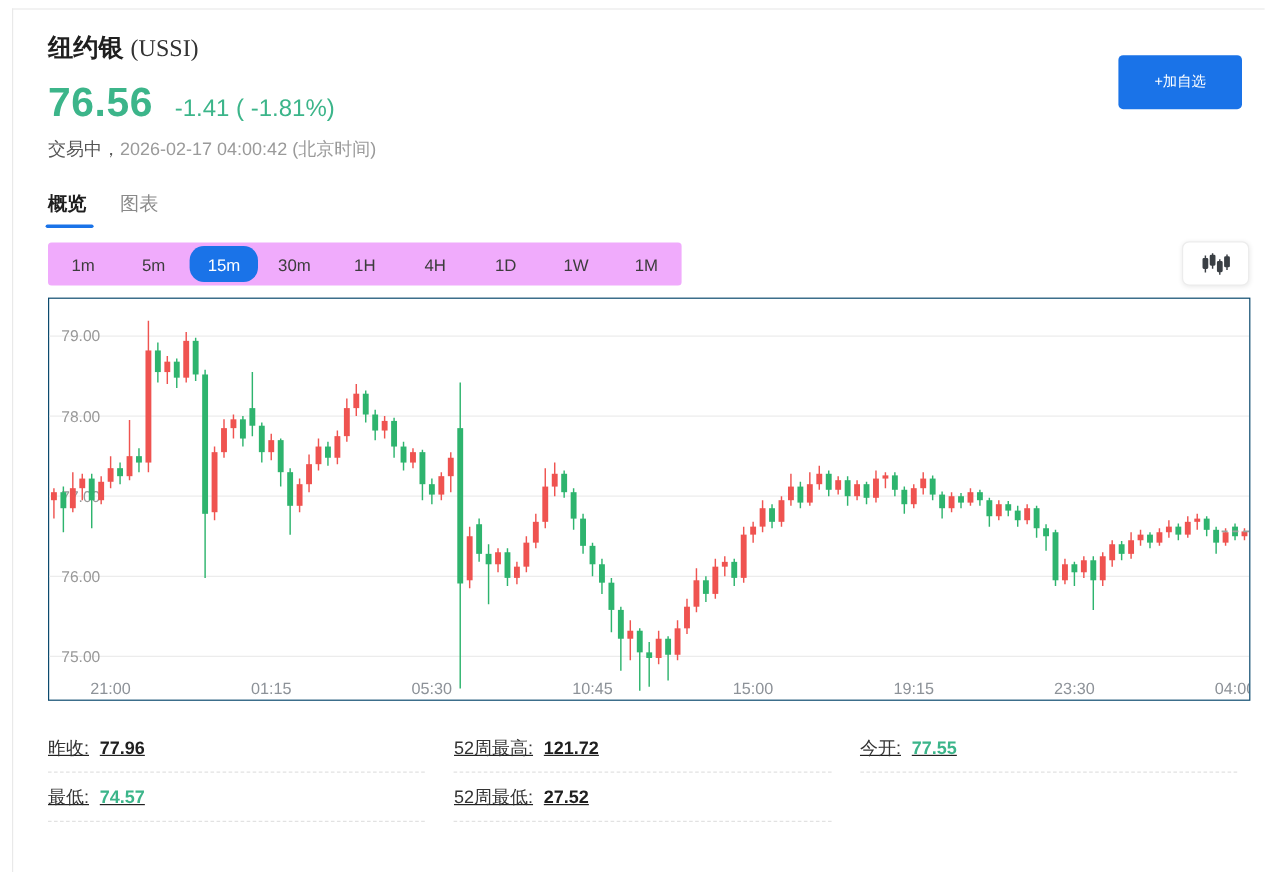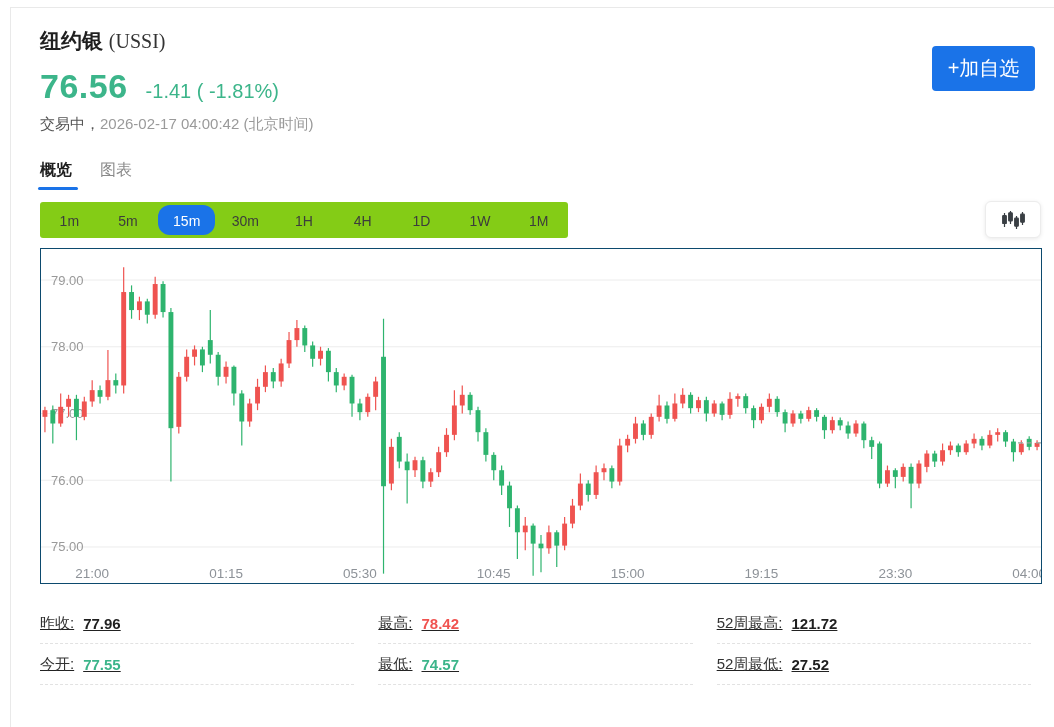--- a/index.html
+++ b/index.html
@@ -13,29 +13,29 @@
   
   .title-row{padding-top:24px;font-size:21px;line-height:26px;color:#1f1f1f;}
   .title-cn{font-weight:700;}
   .title-symbol{font-family:"Liberation Serif","DejaVu Serif",serif;font-size:20px;color:#333;}
   .price-row{margin-top:13px;display:flex;align-items:baseline;}
   .price-big{font-size:34px;font-weight:700;letter-spacing:.5px;}
   .price-change{font-size:20px;margin-left:18px;}
   .status-row{margin-top:9px;font-size:15px;color:#555;}
   .status-time{color:#9a9a9a;}
   .watch-btn{position:absolute;top:42px;right:6px;width:103px;height:45px;border:none;border-radius:4px;
-    color:#fff;font-size:20px;font-family:inherit;cursor:pointer;}
+    color:#fff;font-size:12px;font-family:inherit;cursor:pointer;}
   
   .tabs{margin-top:26px;display:flex;gap:28px;}
   .tab{font-size:16px;color:#8a8a8a;cursor:pointer;padding-bottom:9px;position:relative;}
   .tab.active{color:#1f1f1f;font-weight:700;}
   .tab.active .tab-underline{position:absolute;left:-2px;bottom:0;width:40px;height:3px;border-radius:2px;}
   
   .range-row{margin-top:12px;display:flex;align-items:flex-start;justify-content:space-between;}
-  .range-bar{width:528px;height:36px;background:#84cc16;border-radius:3px;display:flex;align-items:center;}
+  .range-bar{width:528px;height:36px;background:#f0abfc;border-radius:3px;display:flex;align-items:center;}
   .range-btn{flex:1;height:30px;margin:0 1px;border:none;background:transparent;font-family:inherit;
     font-size:14px;color:#3c3c3c;border-radius:4px;cursor:pointer;line-height:30px;text-align:center;}
   .range-btn.active{color:#fff;border-radius:12px;}
   .icon-btn{width:54px;height:35px;background:#fff;border:1px solid #ececec;border-radius:6px;
     box-shadow:0 1px 4px rgba(0,0,0,.09);cursor:pointer;display:flex;align-items:center;justify-content:center;margin-top:-1px;}
   
   .chart-box{margin-top:10px;border:1px solid #0c4a6e;width:1000px;height:334px;position:relative;overflow:hidden;}
   .chart-box svg{display:block;}
   
   .stats{margin-top:19px;display:grid;grid-template-columns:1fr 1fr 1fr;column-gap:24px;width:991px;text-decoration:underline;}
@@ -382,24 +382,20 @@
         <text x="988.1889763779528" y="329" fill="#8d9298" font-size="13.5" text-anchor="middle" font-family="Liberation Sans, DejaVu Sans, sans-serif">04:00</text>
       </svg>
     </div>
 
   <div class="stats" id="stats">
       <div class="stat-cell">
         <span>昨收:</span>
         <span class="stat-value" style="color: rgb(31, 31, 31);">77.96</span>
       </div>
       <div class="stat-cell">
-        <span>最高:</span>
-        <span class="stat-value" style="color: rgb(240, 83, 80);">78.42</span>
-      </div>
-      <div class="stat-cell">
         <span>52周最高:</span>
         <span class="stat-value" style="color: rgb(31, 31, 31);">121.72</span>
       </div>
       <div class="stat-cell">
         <span>今开:</span>
         <span class="stat-value" style="color: rgb(60, 181, 138);">77.55</span>
       </div>
       <div class="stat-cell">
         <span>最低:</span>
         <span class="stat-value" style="color: rgb(60, 181, 138);">74.57</span>

